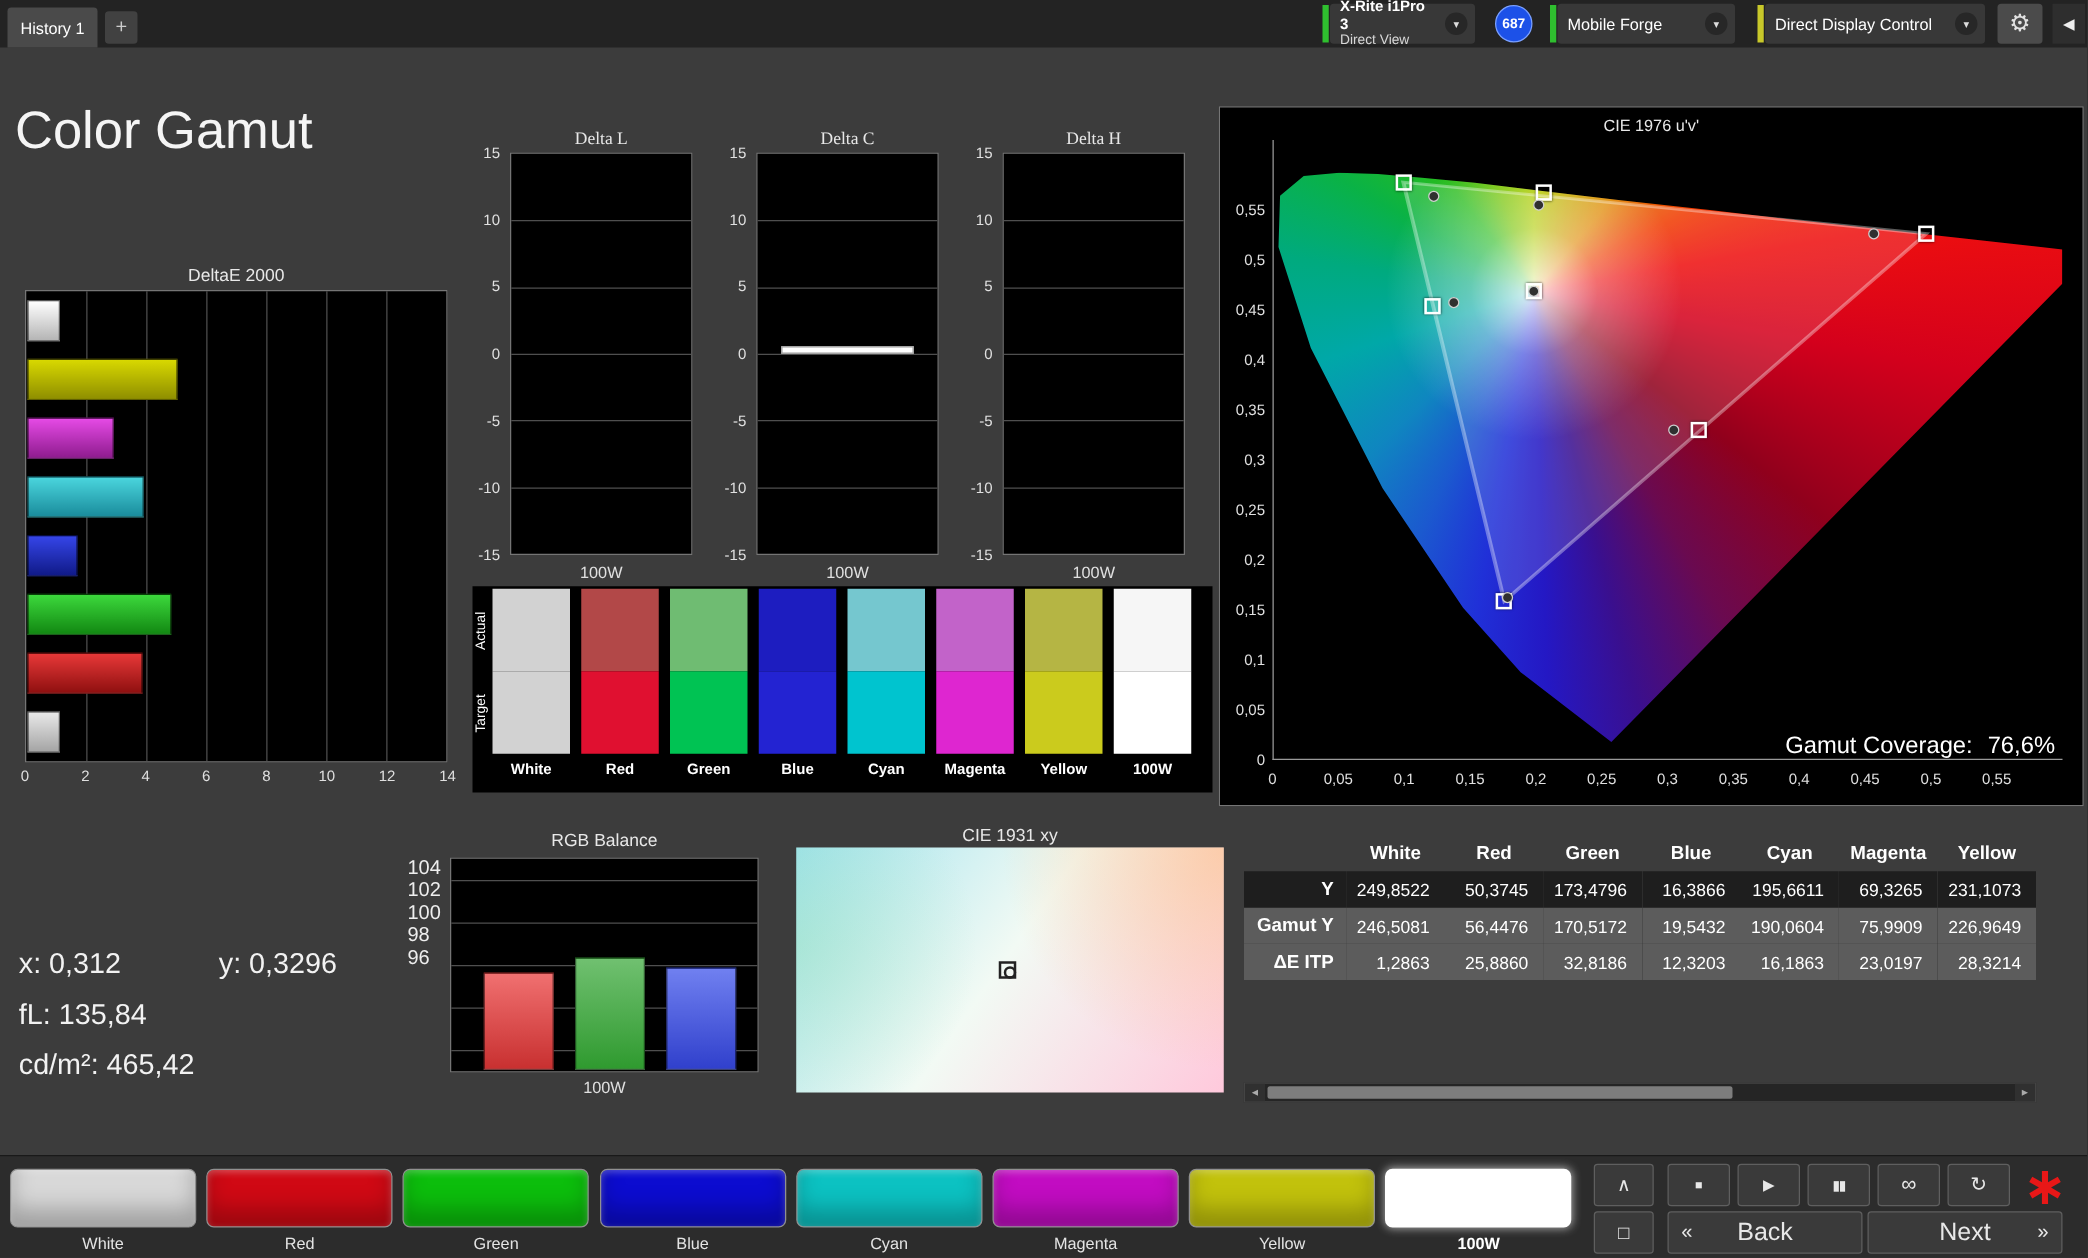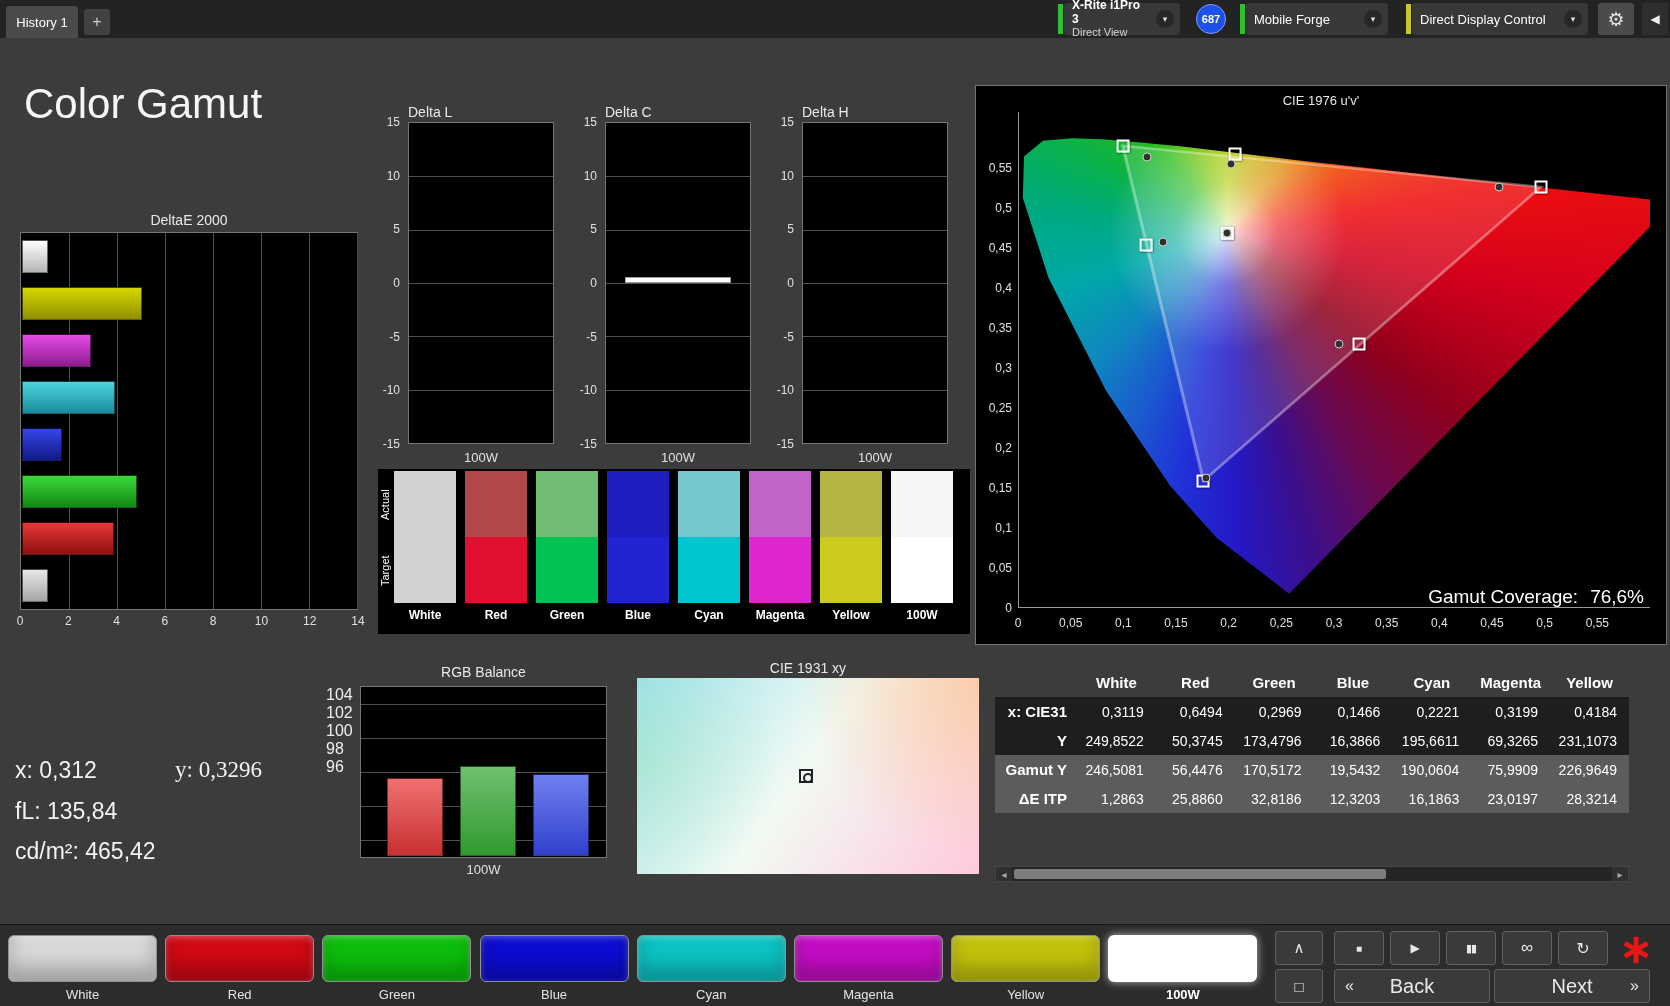--- a/index.html
+++ b/index.html
@@ -25,42 +25,42 @@
           display:flex; align-items:center; justify-content:center; margin-left:8px; flex:0 0 auto; }
   .badge { position:absolute; left:1196px; top:4px; width:30px; height:30px; border-radius:50%;
            background:#1c51e8; border:1px solid #7aa0ff; color:#fff; font-size:11px; font-weight:bold;
            display:flex; align-items:center; justify-content:center; }
   .gear-btn { position:absolute; left:1598px; top:3px; width:36px; height:32px; background:#4b4b4b;
               border-radius:3px; display:flex; align-items:center; justify-content:center; font-size:19px; color:#e2e2e2; }
   .collapse-btn { position:absolute; left:1642px; top:3px; width:26px; height:32px; background:#2e2e2e;
                   display:flex; align-items:center; justify-content:center; font-size:12px; color:#eee; }
 
   
-  .page-title { position:absolute; left:24px; top:80px; font-size:42px; color:#f5f5f5; }
+  .page-title { position:absolute; left:12px; top:80px; font-size:42px; color:#f5f5f5; }
   .reading-title { position:absolute; left:15px; top:688px; font-size:29px; color:#f5f5f5; }
   .reading-val { position:absolute; font-size:23px; color:#f2f2f2; }
 
   
   .panel { position:absolute; background:#000; border:1px solid #757575; }
   .ctitle { position:absolute; text-align:center; font-size:14px; color:#e8e8e8; }
   .xlabelrow { position:absolute; font-size:13px; color:#e0e0e0; text-align:center; }
   .vgrid { position:absolute; top:0; bottom:0; width:1px; background:#4f4f4f; }
   .hgrid { position:absolute; left:0; right:0; height:1px; background:#4f4f4f; }
   .xtick { position:absolute; top:0; transform:translateX(-50%); font-size:12px; color:#e0e0e0; }
   .ytick { position:absolute; right:4px; font-size:12px; color:#e0e0e0; text-align:right; width:34px; }
 
   
   .deltae-title { left:20px; top:212px; width:338px; }
   .deltae-plot  { left:20px; top:232px; width:338px; height:378px; }
   .deltae-xaxis { position:absolute; left:20px; top:614px; width:338px; height:16px; }
   .hbar { position:absolute; left:1px; height:33px; border:1px solid rgba(0,0,0,0.55); }
 
   
   .delta-chart { position:absolute; top:104px; width:194px; height:362px; }
-  .delta-chart .dtitle { position:absolute; left:48px; top:0; width:146px; font-size:14px; color:#e8e8e8; }
+  .delta-chart .dtitle { position:absolute; left:48px; top:0; width:146px; text-align:center; font-size:14px; color:#e8e8e8;font-family:Liberation Serif, serif; }
   .delta-chart .dylabels { position:absolute; left:4px; top:18px; width:40px; height:322px; }
   .delta-chart .dplot { position:absolute; left:48px; top:18px; width:146px; height:322px; background:#000; border:1px solid #757575; }
   .delta-chart .dxlabel { position:absolute; left:48px; top:346px; width:146px; text-align:center; font-size:13px; color:#e0e0e0; }
   .zbar { position:absolute; left:13%; width:74%; background:#fff; border:1px solid #9a9a9a; }
 
   
   .swatch-panel { position:absolute; left:378px; top:469px; width:592px; height:165px; background:#000; }
   .vlabel { position:absolute; left:1px; width:15px; font-size:11px; color:#fff;
             writing-mode:vertical-rl; transform:rotate(180deg); text-align:center; }
   .swcol { position:absolute; top:2px; width:62px; }
@@ -383,21 +383,21 @@
         <span style="left: 83.3333%;">0,5</span>
         <span style="left: 91.6667%;">0,55</span>
       </div>
     <div class="coverage">
       <span>Gamut Coverage:</span>
       <span>76,6%</span>
     </div>
   </div>
 
   <div class="reading-val" style="left:15px; top:757px;">x: 0,312</div>
-  <div class="reading-val" style="left:175px; top:757px;font-family:Liberation Serif, serif;">y: 0,3296</div>
+  <div class="reading-val" style="left:175px; top:757px;">y: 0,3296</div>
   <div class="reading-val" style="left:15px; top:798px;">fL: 135,84</div>
   <div class="reading-val" style="left:15px; top:838px;">cd/m²: 465,42</div>
 
   <div class="ctitle rgb-title">RGB Balance</div>
   <div class="rgb-ylabels">
       <div style="top: calc(10% - 7px);">104</div>
       <div style="top: calc(30% - 7px);">102</div>
       <div style="top: calc(50% - 7px);">100</div>
       <div style="top: calc(70% - 7px);">98</div>
       <div style="top: calc(90% - 7px);">96</div>
@@ -437,30 +437,20 @@
             <th>White</th>
             <th>Red</th>
             <th>Green</th>
             <th>Blue</th>
             <th>Cyan</th>
             <th>Magenta</th>
             <th>Yellow</th>
           </tr>
         </thead>
       <tbody>
-          <tr>
-            <th>x: CIE31</th>
-            <td>0,3119</td>
-            <td>0,6494</td>
-            <td>0,2969</td>
-            <td>0,1466</td>
-            <td>0,2221</td>
-            <td>0,3199</td>
-            <td>0,4184</td>
-          </tr>
           <tr>
             <th>Y</th>
             <td>249,8522</td>
             <td>50,3745</td>
             <td>173,4796</td>
             <td>16,3866</td>
             <td>195,6611</td>
             <td>69,3265</td>
             <td>231,1073</td>
           </tr>

